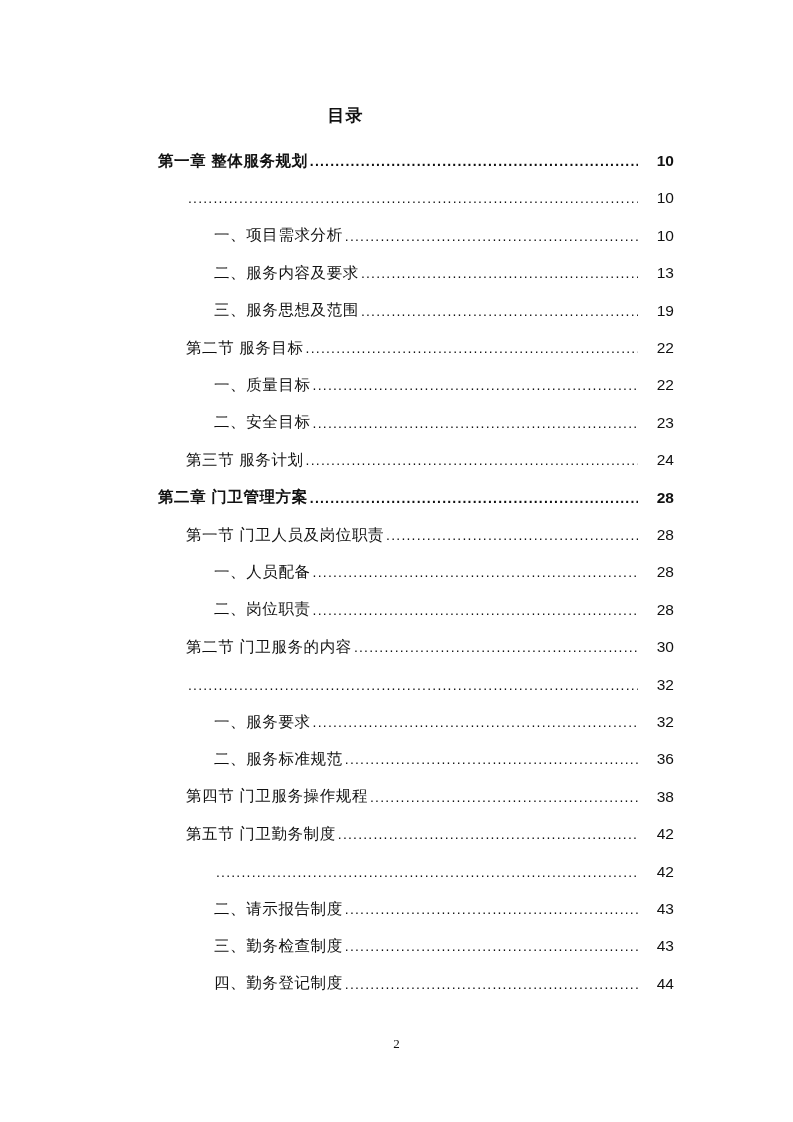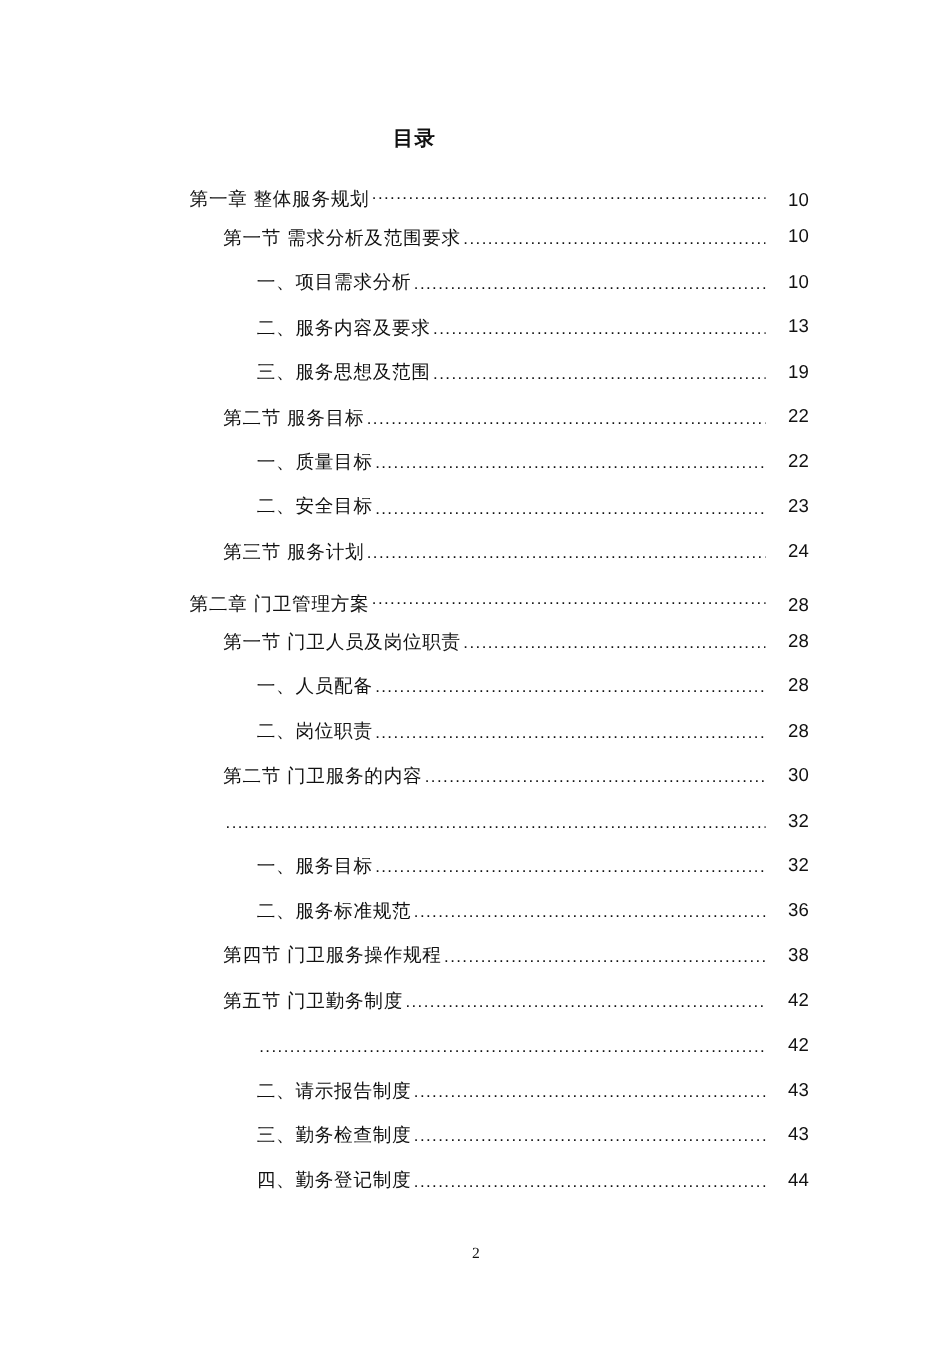--- a/index.html
+++ b/index.html
@@ -3,21 +3,21 @@
   <meta charset="utf-8">
   <style>
     html, body { margin: 0; padding: 0; background: #ffffff; }
     body { width: 793px; height: 1122px; position: relative; overflow: hidden;
            font-family: "Liberation Sans", "DejaVu Sans", sans-serif; color: #111; }
     .title { position: absolute; top: 104px; left: 0; width: 691px; text-align: center;
              font-size: 17px; font-weight: bold; letter-spacing: 1px; }
     .toc { position: absolute; top: 145px; left: 0; width: 793px; }
     .row { position: absolute; height: 32px; display: flex; align-items: center;
            right: 119px; font-size: 15.5px; }
-    .row.l1 { left: 158px; font-weight: normal; align-items: flex-end; }
+    .row.l1 { left: 158px; font-weight: bold; }
     .row.l2 { left: 186px; }
     .row.l3 { left: 214px; }
     .row .label { white-space: nowrap; letter-spacing: 0.6px; }
     .row .leader { flex: 1; overflow: hidden; white-space: nowrap; margin: 0 2px;
                    position: relative; height: 32px; }
     .row .leader::after { content: ".............................................................................................................................................................................................."; position: absolute; left: 0; bottom: 8px; letter-spacing: 1.2px; font-weight: inherit; font-size: 14px; }
     .row .page { white-space: nowrap; min-width: 20px; text-align: right; margin-left: 14px; }
     .footer { position: absolute; top: 1036px; left: 0; width: 793px; text-align: center;
               font-family: "Liberation Serif", serif; font-size: 13px; }
   </style>
@@ -26,21 +26,20 @@
 
 <div class="title">目录</div>
 
 <div class="toc">
   <div class="row l1" style="top:0px">
       <span class="label">第一章  整体服务规划</span>
       <span class="leader"></span>
       <span class="page">10</span>
     </div>
   <div class="row l2" style="top:37.4px">
-      <span class="label">第一节  需求分析及范围要求</span>
       <span class="leader"></span>
       <span class="page">10</span>
     </div>
   <div class="row l3" style="top:74.8px">
       <span class="label">一、项目需求分析</span>
       <span class="leader"></span>
       <span class="page">10</span>
     </div>
   <div class="row l3" style="top:112.2px">
       <span class="label">二、服务内容及要求</span>
@@ -95,21 +94,21 @@
   <div class="row l2" style="top:486.2px">
       <span class="label">第二节  门卫服务的内容</span>
       <span class="leader"></span>
       <span class="page">30</span>
     </div>
   <div class="row l2" style="top:523.6px">
       <span class="leader"></span>
       <span class="page">32</span>
     </div>
   <div class="row l3" style="top:561px">
-      <span class="label">一、服务目标</span>
+      <span class="label">一、服务要求</span>
       <span class="leader"></span>
       <span class="page">32</span>
     </div>
   <div class="row l3" style="top:598.4px">
       <span class="label">二、服务标准规范</span>
       <span class="leader"></span>
       <span class="page">36</span>
     </div>
   <div class="row l2" style="top:635.8px">
       <span class="label">第四节  门卫服务操作规程</span>

